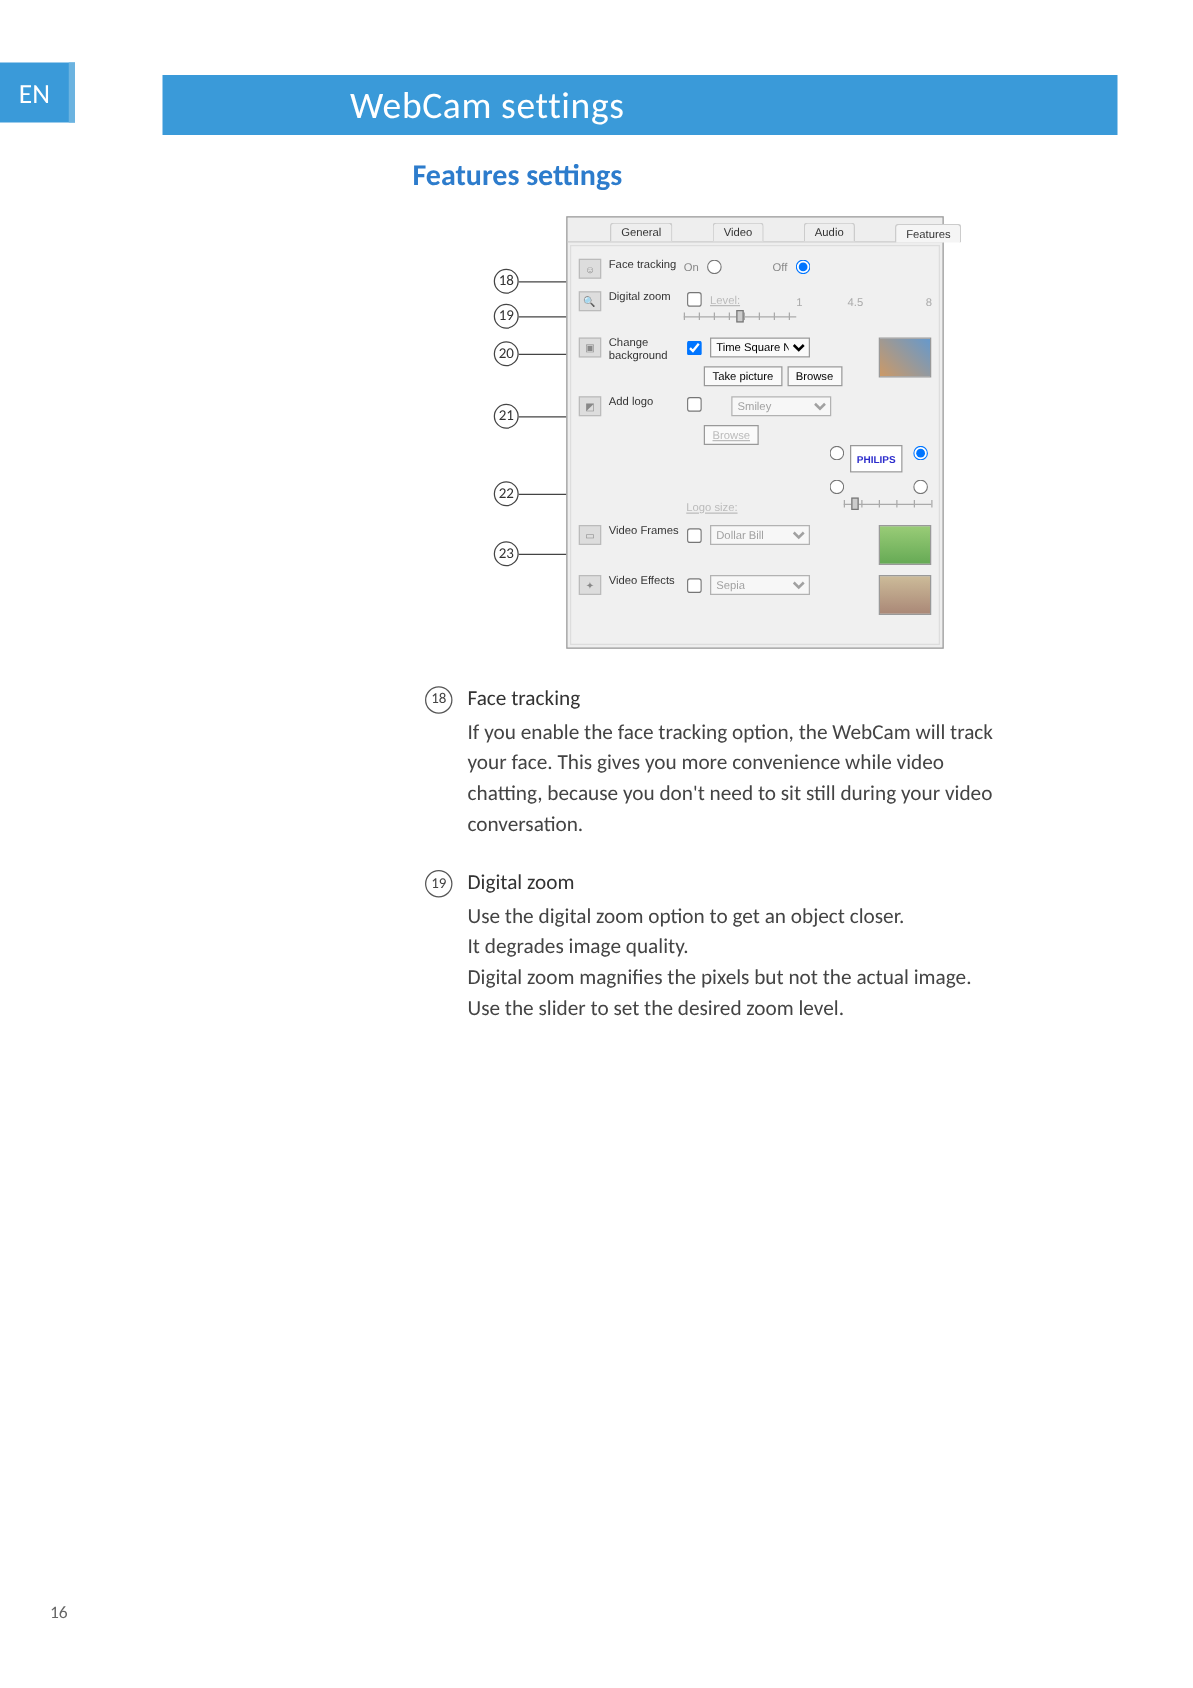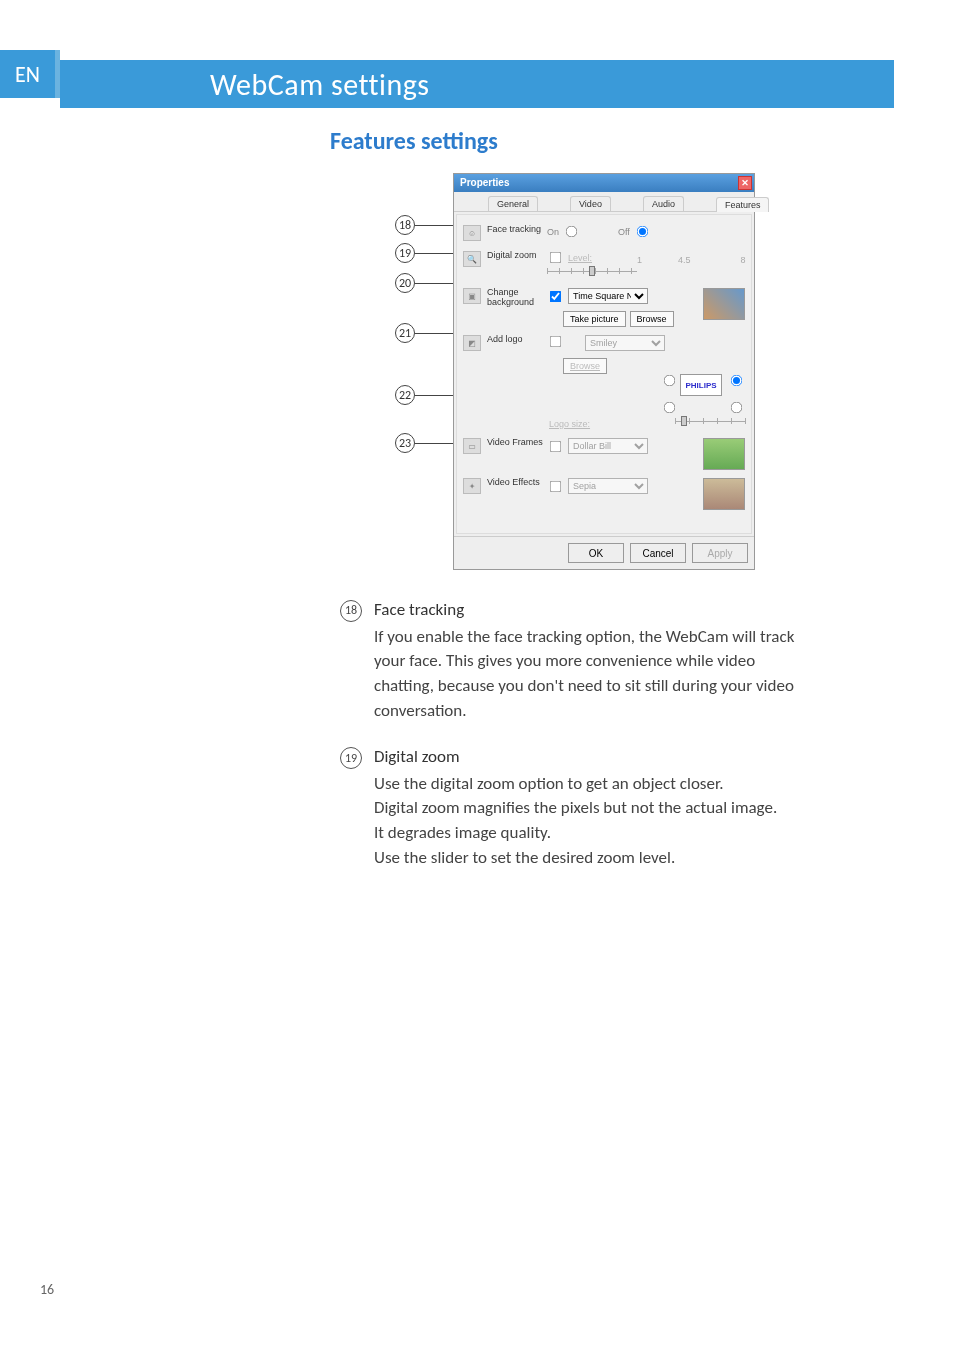--- a/index.html
+++ b/index.html
@@ -1,19 +1,19 @@
 <!DOCTYPE html>
 <html><head>
 <meta charset="utf-8">
 <style>
   * { box-sizing: border-box; margin: 0; padding: 0; }
   html, body { width: 954px; height: 1350px; background: #fff; font-family: "Gill Sans", "Gill Sans MT", Calibri, sans-serif; color: #333; }
   .page { position: relative; width: 954px; height: 1350px; padding: 60px 60px 40px 60px; }
   .lang-tab { position: absolute; top: 50px; left: 0; width: 60px; height: 48px; background: #3a9ad9; color: #fff; font-size: 22px; display: flex; align-items: center; justify-content: center; border-right: 5px solid #6bb3e0; }
-  .title-bar { height: 48px; background: #3a9ad9; color: #fff; font-size: 30px; font-weight: 300; display: flex; align-items: center; padding-left: 150px; letter-spacing: 0.5px; }
+  .title-bar { margin-left: 70px; height: 48px; background: #3a9ad9; color: #fff; font-size: 30px; font-weight: 300; display: flex; align-items: center; padding-left: 150px; letter-spacing: 0.5px; }
   .subtitle { margin-left: 270px; margin-top: 18px; color: #2d7ccc; font-size: 24px; font-weight: 600; }
   .dialog-wrap { position: relative; margin-top: 18px; margin-left: 335px; width: 360px; }
   .dialog { width: 302px; background: #eee; border: 1px solid #999; font-family: Tahoma, sans-serif; font-size: 9px; color: #333; position: relative; margin-left: 58px; }
   .dlg-titlebar { height: 18px; background: linear-gradient(#5aa0e0,#3a7ec0); color: #fff; font-weight: bold; font-size: 10px; padding-left: 6px; line-height: 18px; position: relative; }
   .close-x { position: absolute; right: 2px; top: 2px; width: 14px; height: 14px; background: #e66; border: 1px solid #c33; color: #fff; font-size: 9px; line-height: 12px; text-align: center; }
   .tabs { display: flex; gap: 2px; padding: 4px 4px 0 4px; border-bottom: 1px solid #ccc; }
   .tab { padding: 2px 8px; border: 1px solid #ccc; border-bottom: none; background: #eee; border-radius: 3px 3px 0 0; font-size: 9px; margin-left: 30px; }
   .tab.active { background: #f5f5f5; position: relative; top: 1px; }
   .dlg-body { background: #f0f0f0; padding: 6px 6px 6px 6px; min-height: 320px; border: 1px solid #ddd; margin: 2px; }
   .row { display: flex; align-items: flex-start; padding: 4px 0; border-bottom: 0; min-height: 26px; }
@@ -63,24 +63,20 @@
     <div class="callout" style="top:100px;">20</div>
     <div class="callout-line" style="top:110px; left:20px; width:52px;"></div>
     <div class="callout" style="top:150px;">21</div>
     <div class="callout-line" style="top:160px; left:20px; width:52px;"></div>
     <div class="callout" style="top:212px;">22</div>
     <div class="callout-line" style="top:222px; left:20px; width:52px;"></div>
     <div class="callout" style="top:260px;">23</div>
     <div class="callout-line" style="top:270px; left:20px; width:52px;"></div>
 
     <div class="dialog">
-      <div class="dlg-titlebar">
-        <span>Properties</span>
-        <div class="close-x">✕</div>
-      </div>
       <div class="tabs">
         <div class="tab">General</div>
         <div class="tab">Video</div>
         <div class="tab">Audio</div>
         <div class="tab active">Features</div>
       </div>
       <div class="dlg-body">
 
         <div class="row">
           <div class="icon">☺</div>
@@ -188,42 +184,37 @@
           <div class="icon">✦</div>
           <div class="label">Video Effects</div>
           <div class="ctrl">
             <input type="checkbox" style="">
             <select disabled=""><option>Sepia</option></select>
           </div>
           <div class="preview" style="background:linear-gradient(#cb9,#a87);"></div>
         </div>
 
       </div>
-      <div class="dlg-footer">
-        <button>OK</button>
-        <button>Cancel</button>
-        <button class="disabled" disabled="">Apply</button>
-      </div>
     </div>
   </div>
 
   <div class="body-text">
     <div class="para">
       <div class="num">18</div>
       <div class="txt">
         <div class="head">Face tracking</div>
         <div>If you enable the face tracking option, the WebCam will track your face. This gives you more convenience while video chatting, because you don't need to sit still during your video conversation.</div>
       </div>
     </div>
     <div class="para">
       <div class="num">19</div>
       <div class="txt">
         <div class="head">Digital zoom</div>
         <div>Use the digital zoom option to get an object closer.</div>
+        <div>It degrades image quality.</div>
         <div>Digital zoom magnifies the pixels but not the actual image.</div>
-        <div>It degrades image quality.</div>
         <div>Use the slider to set the desired zoom level.</div>
       </div>
     </div>
   </div>
 
   <div class="pagenum">16</div>
 </div>
 
 </body></html>

